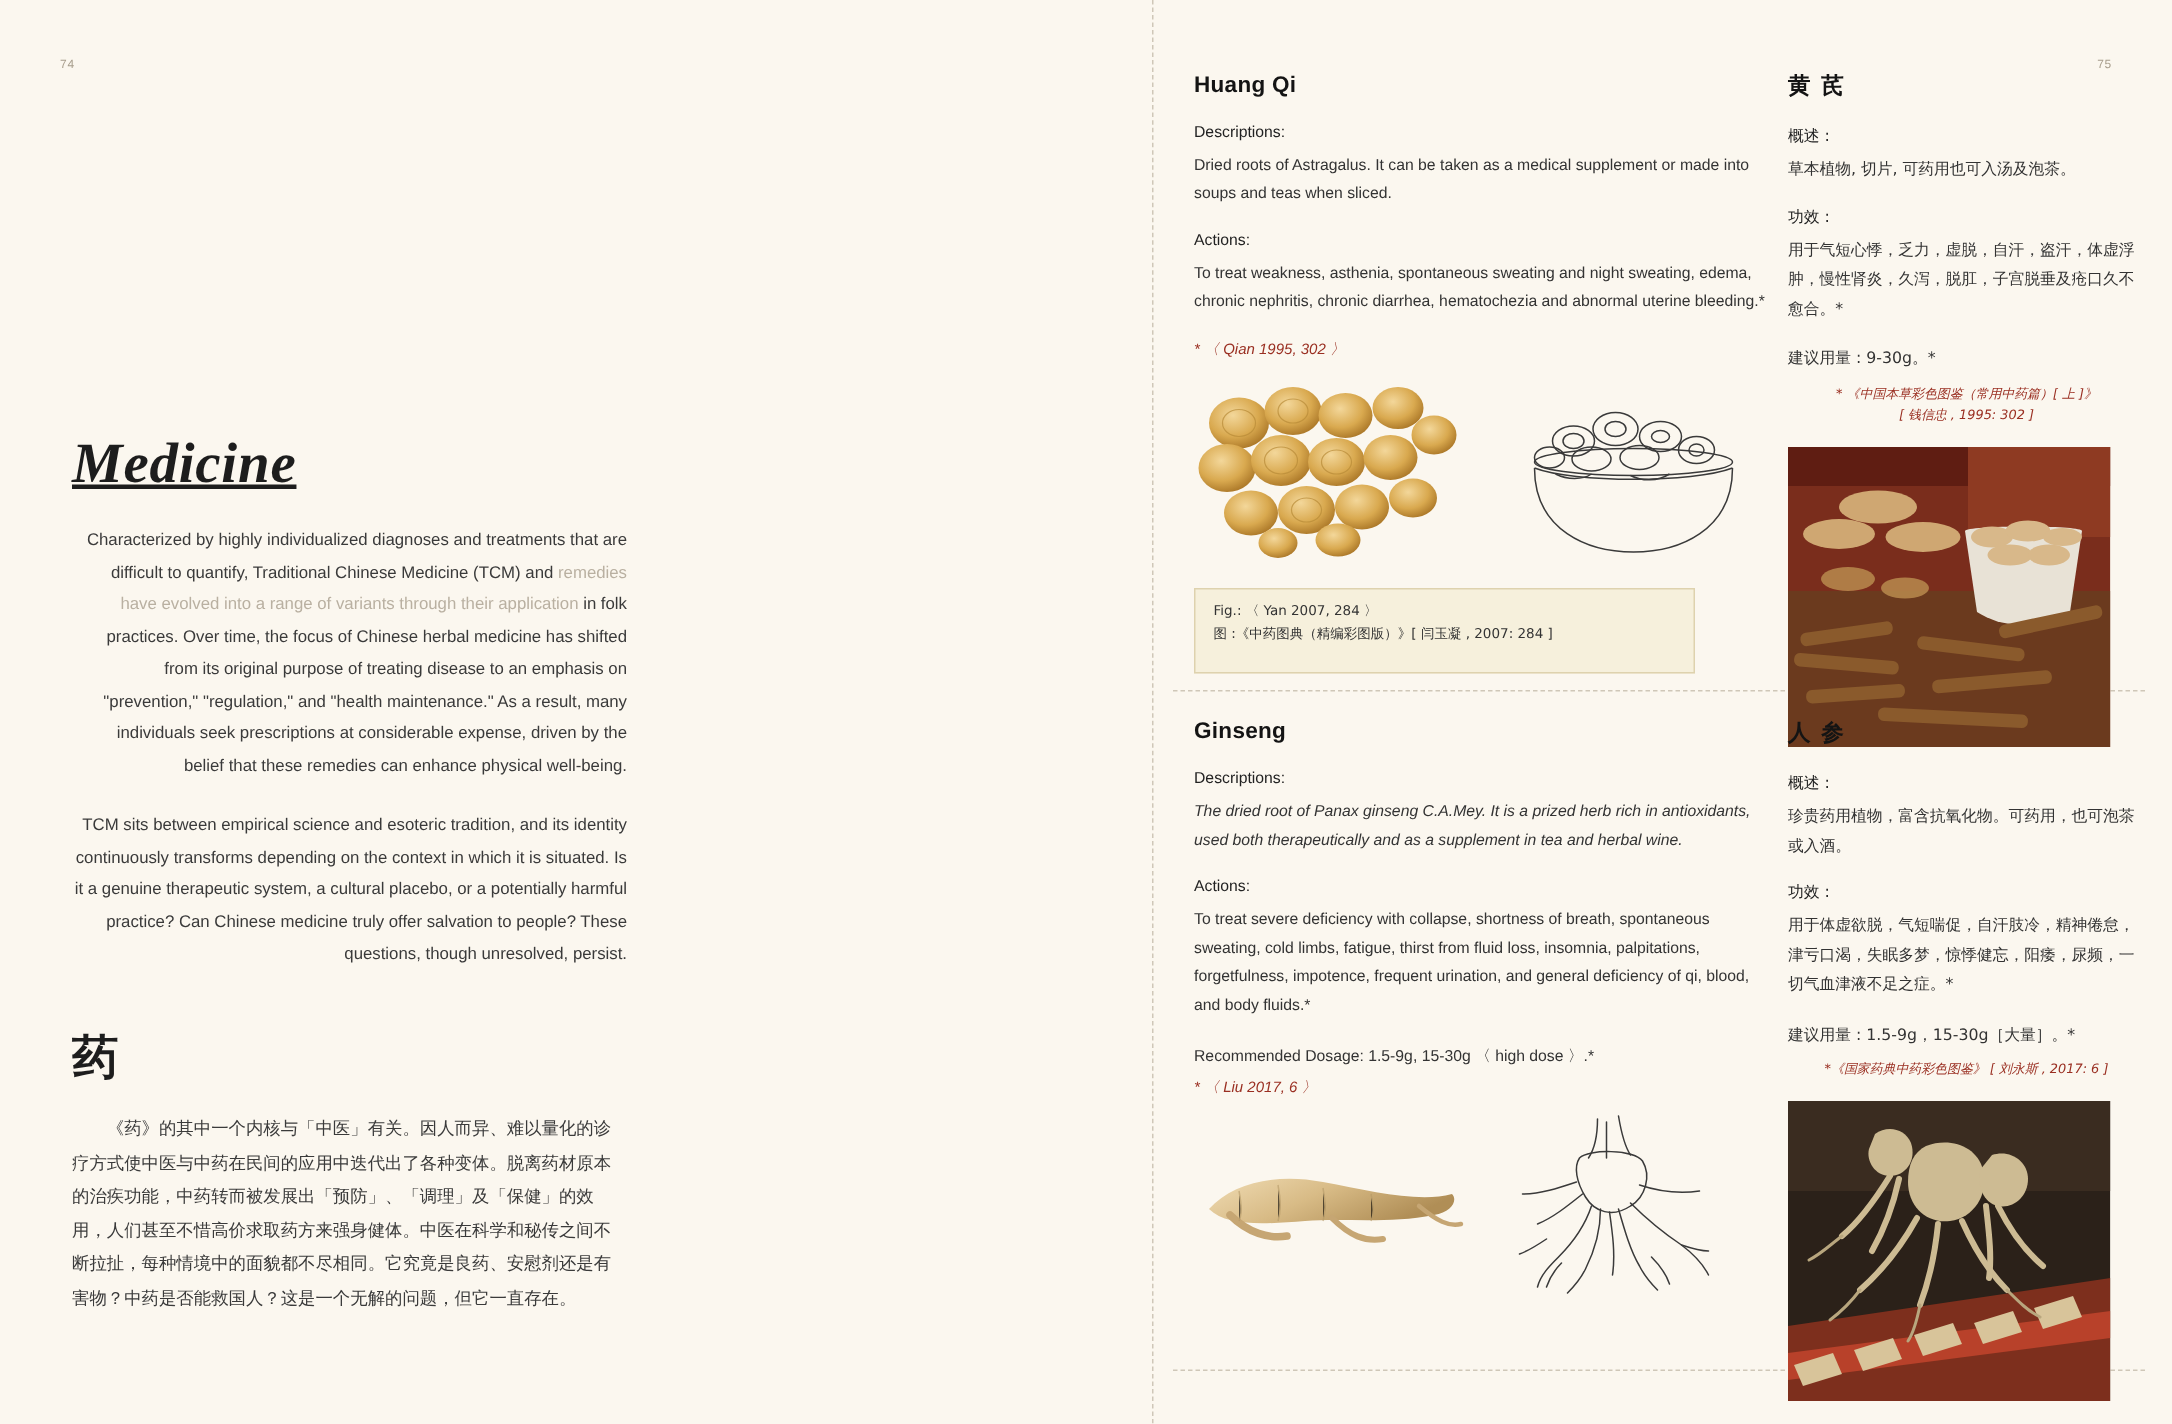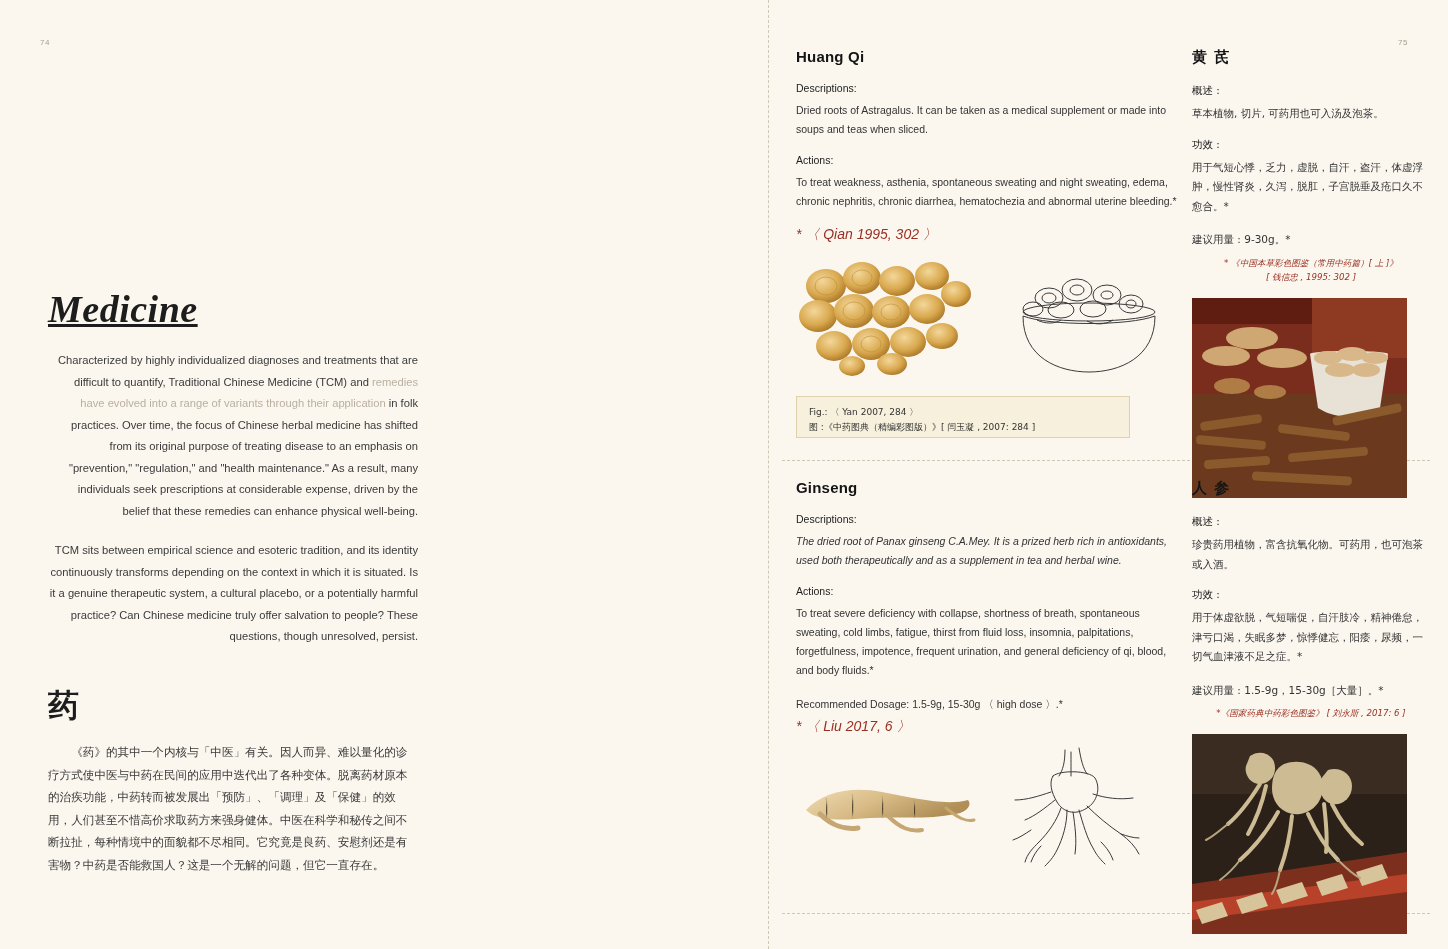--- a/index.html
+++ b/index.html
@@ -88,39 +88,39 @@
     font-size:15px; font-weight:700; color:#141414;
     margin:0 0 17px 0; letter-spacing:1px;
     font-family:"DejaVu Sans", sans-serif;
   }
   .lbl { font-size:10.5px; color:#222; margin:0 0 7px 0; }
   .lbl-cn { font-size:10.5px; color:#222; margin:0 0 6px 0; font-family:"DejaVu Sans", sans-serif; }
   .p-en { font-size:10.5px; line-height:19px; color:#333; margin:0 0 15px 0; }
   .p-cn { font-size:10.5px; line-height:19.5px; color:#333; margin:0 0 14px 0; font-family:"DejaVu Sans", sans-serif; }
   .dose { font-size:10.5px; line-height:19px; color:#333; margin:0 0 4px 0; }
   .cite {
-    font-size:14px; color:#9a2f22; font-style:italic;
+    font-size:10px; color:#9a2f22; font-style:italic;
     margin:0 0 10px 0;
   }
   .cite-cn {
     font-size:8.6px; color:#9a2f22; font-style:italic; line-height:14px;
     margin:0; font-family:"DejaVu Sans", sans-serif;text-align:center;
   }
   .ital { font-style:italic; }
 
   
   .figrow { position:relative; height:130px; margin-top:10px; }
   .photo-cluster { position:absolute; left:0; top:0; width:185px; height:122px; }
   .sketch { position:absolute; left:205px; top:0; width:175px; height:122px; }
 
   .caption {
     margin-top:12px;
     border:1px solid #ded2ae;
     background:#f6f0dc;
-    padding:8px 10px 2px 12px;
+    padding:8px 10px 17px 12px;
     font-size:9px;
     line-height:15px;
     color:#333;
     font-family:"DejaVu Sans", sans-serif;
     width:334px;
   }
 
   
   .cn-photo { width:215px; height:200px; position:relative; overflow:hidden; border:0; }
 

